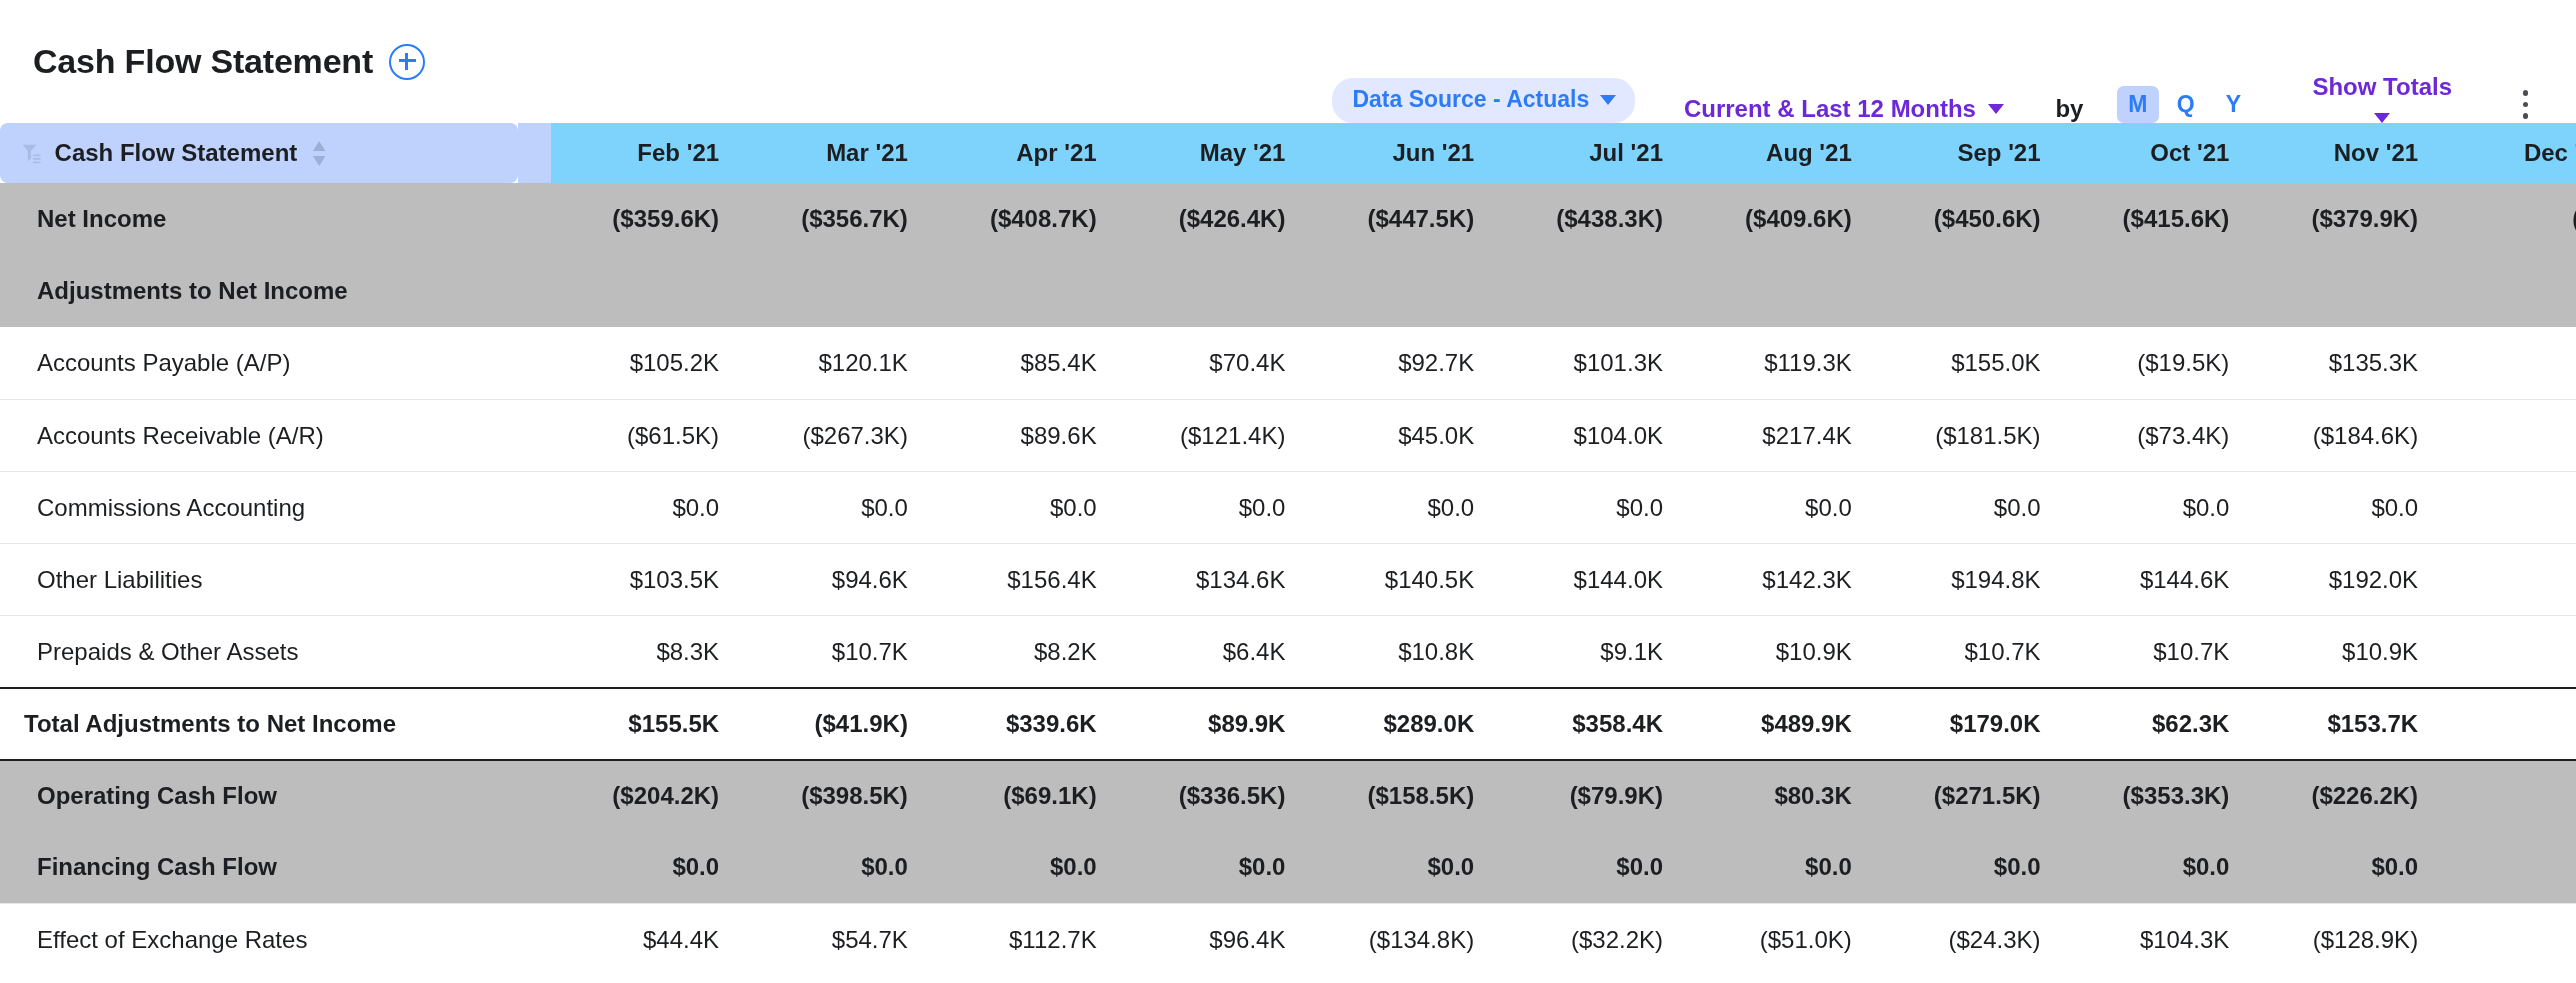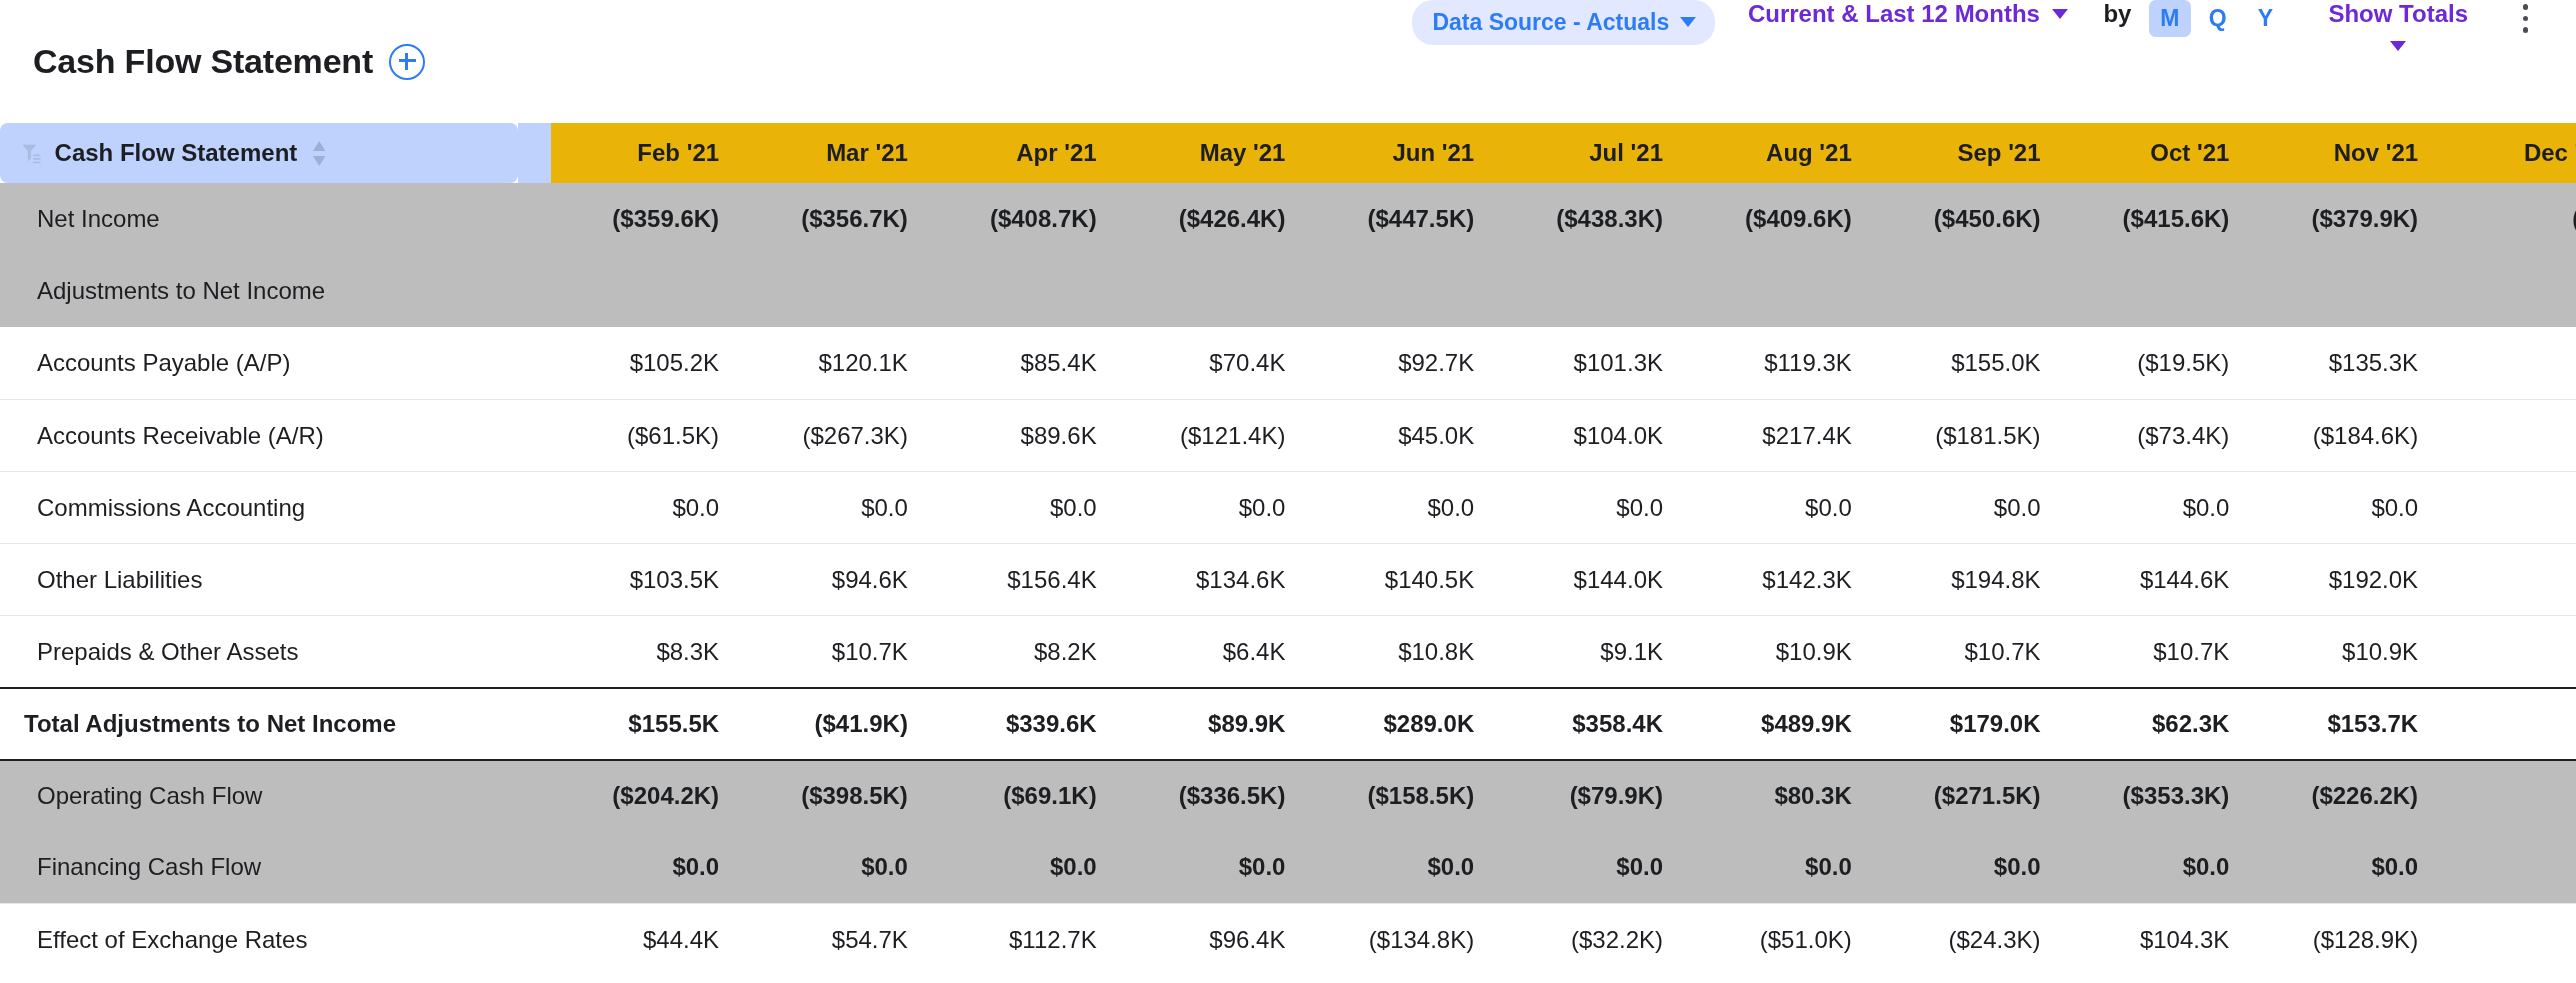--- a/index.html
+++ b/index.html
@@ -62,22 +62,22 @@
     content: ""; position: absolute; background: #2b7cf6;
   }
   .plus-btn::before { left: 7.7px; right: 7.7px; top: 13.5px; height: 2.9px; }
   .plus-btn::after  { top: 7.7px; bottom: 7.7px; left: 13.5px; width: 2.9px; }
 
   .tb-right {
     position: absolute;
     right: 35px;
     top: 0; bottom: 0;
     display: flex;
-    align-items: flex-start;
-    gap: 0;
+    align-items: flex-end;
+    gap: 16px;
   }
   .tb-item {
     display: inline-flex;
     align-items: center;
     gap: 12.5px;
     font-size: 24px;
     color: #6d28d9;
     white-space: nowrap;
     cursor: pointer;
   }
@@ -146,37 +146,37 @@
     border-radius: 7.7px;
     padding-left: 21px;
     text-align: left;
     font-weight: bold;
     font-size: 24px;
   }
   .h-lbl-inner { display: flex; align-items: center; gap: 11.6px; }
   .filter-icon { width: 22px; height: 21px; flex: none; }
   .sort-icon { width: 16.4px; height: 25px; flex: none; margin-left: 1.9px; }
   th.h-num {
-    background: #eab308;
+    background: #7dd3fc;
     text-align: right;
     font-weight: bold;
     padding-right: 21px;
     font-size: 24px;
   }
   th.h-gap { background: #bed2fd; }
 
   
   td.lbl { text-align: left; padding-left: 37px; white-space: nowrap; }
   td.num { text-align: right; padding-right: 21px; white-space: nowrap; }
   td.gap { }
 
   tr.shaded td.lbl,
   tr.shaded td.num,
   tr.shaded td.gap { background: #bdbdbd; }
-  tr.shaded td.lbl { font-weight: normal; }
+  tr.shaded td.lbl { font-weight: bold; }
   tr.shaded td.num { font-weight: bold; }
 
   tr.bold td.lbl { padding-left: 24px; font-weight: bold; }
   tr.bold td.num { font-weight: bold; }
 
   tr.line-light td { border-top: 1.9px solid #e6e6e8; }
   tr.line-dark td.lbl,
   tr.line-dark td.num,
   tr.line-dark td.gap { border-top: 2.9px solid #1c1e21; }
 

